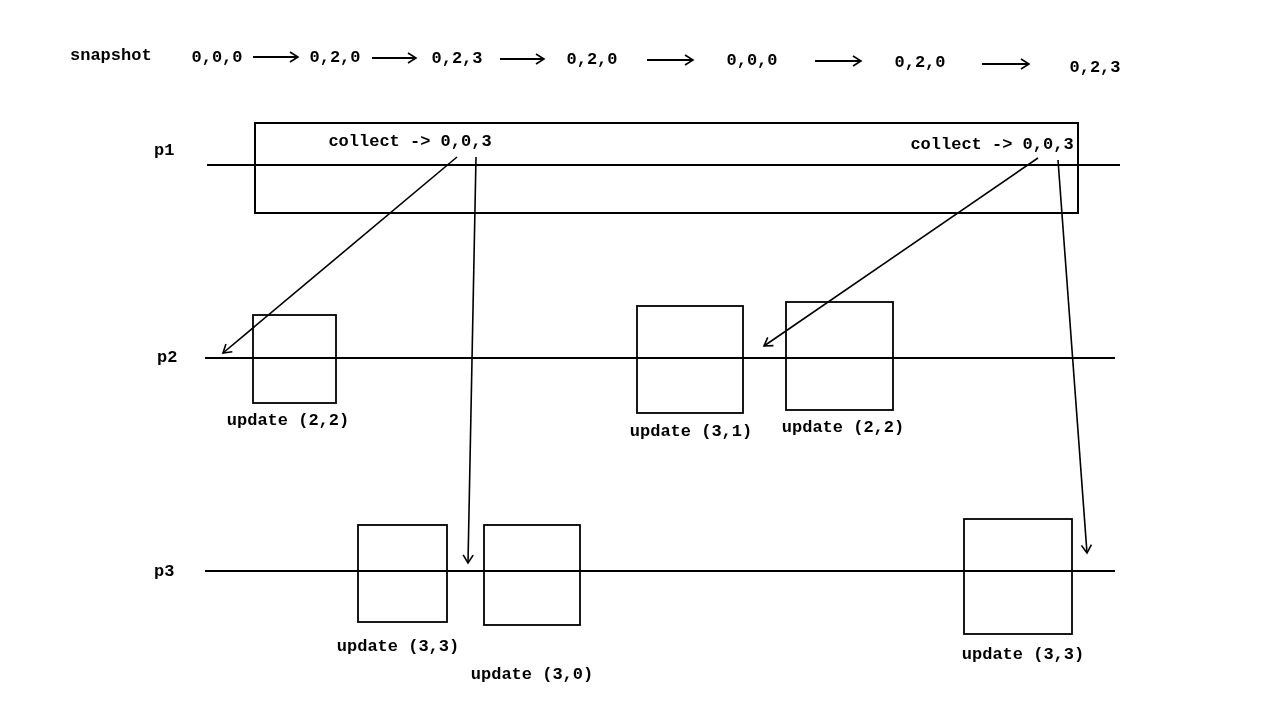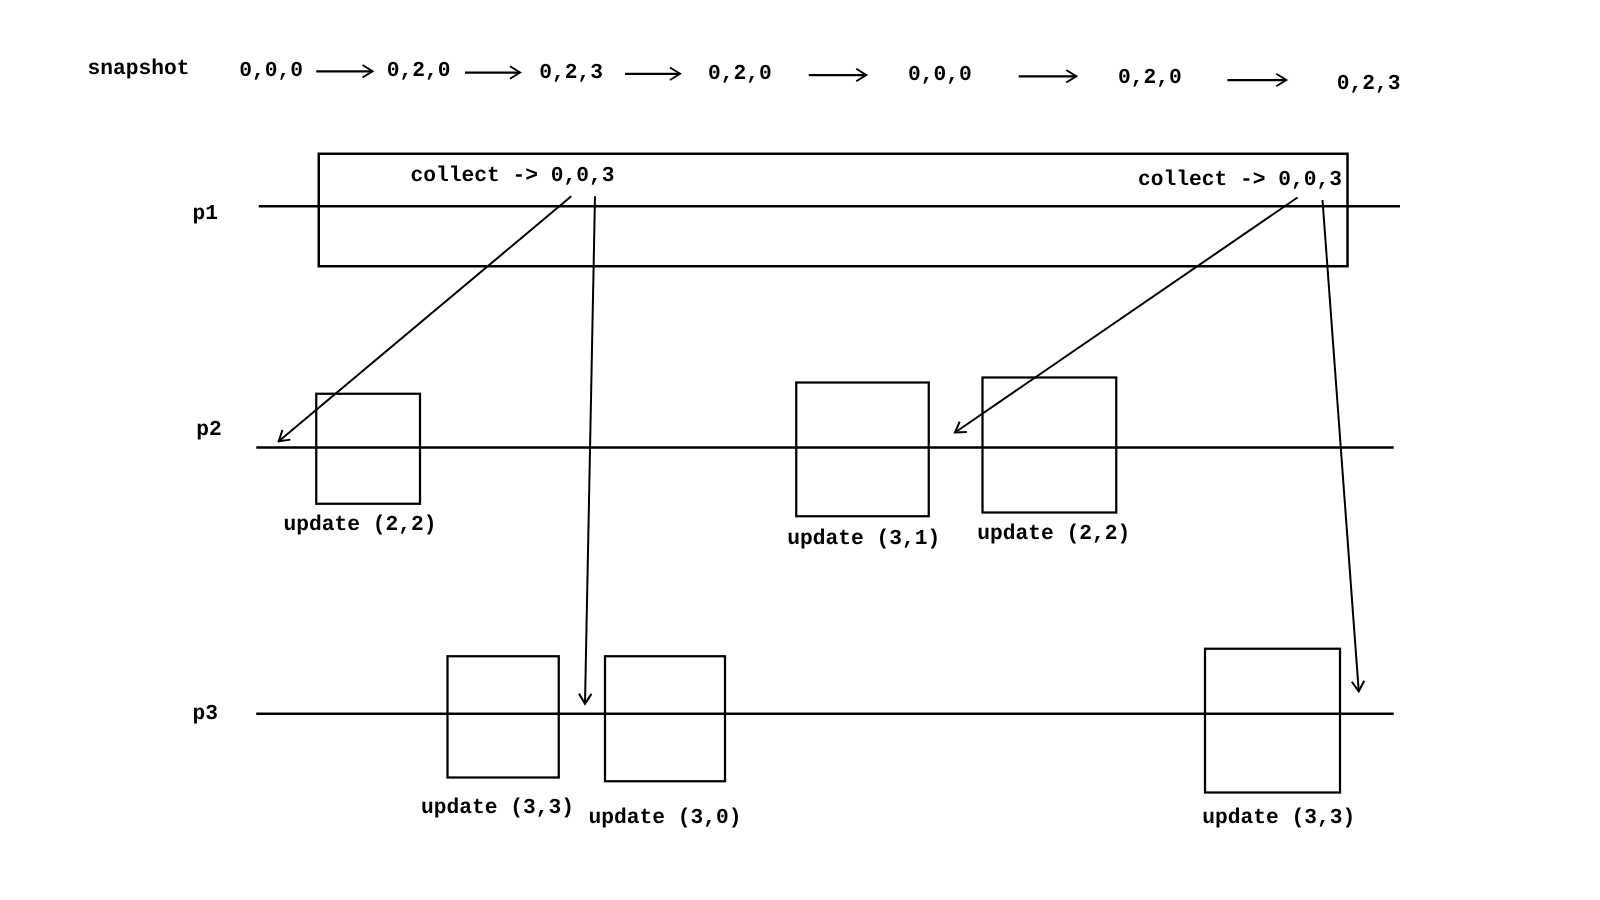--- a/index.html
+++ b/index.html
@@ -74,28 +74,28 @@
 
   <div class="lbl" style="left:50px; top:45px;">snapshot</div>
   <div class="lbl ctr" style="left:197px; top:47px;">0,0,0</div>
   <div class="lbl ctr" style="left:315px; top:47px;">0,2,0</div>
   <div class="lbl ctr" style="left:437px; top:48px;">0,2,3</div>
   <div class="lbl ctr" style="left:572px; top:49px;">0,2,0</div>
   <div class="lbl ctr" style="left:732px; top:50px;">0,0,0</div>
   <div class="lbl ctr" style="left:900px; top:52px;">0,2,0</div>
   <div class="lbl ctr" style="left:1075px; top:57px;">0,2,3</div>
 
-  <div class="lbl" style="left:134px; top:161px;">p1</div>
-  <div class="lbl" style="left:137px; top:334px;">p2</div>
+  <div class="lbl" style="left:134px; top:140px;">p1</div>
+  <div class="lbl" style="left:137px; top:347px;">p2</div>
   <div class="lbl" style="left:134px; top:561px;">p3</div>
 
   <div class="lbl ctr" style="left:390px; top:131px;">collect -&gt; 0,0,3</div>
   <div class="lbl ctr" style="left:972px; top:134px;">collect -&gt; 0,0,3</div>
 
   <div class="lbl ctr" style="left:268px; top:410px;">update (2,2)</div>
   <div class="lbl ctr" style="left:671px; top:421px;">update (3,1)</div>
   <div class="lbl ctr" style="left:823px; top:417px;">update (2,2)</div>
 
   <div class="lbl ctr" style="left:378px; top:636px;">update (3,3)</div>
-  <div class="lbl ctr" style="left:512px; top:644px;">update (3,0)</div>
+  <div class="lbl ctr" style="left:512px; top:664px;">update (3,0)</div>
   <div class="lbl ctr" style="left:1003px; top:644px;">update (3,3)</div>
 
 </div>
 
 </body></html>

